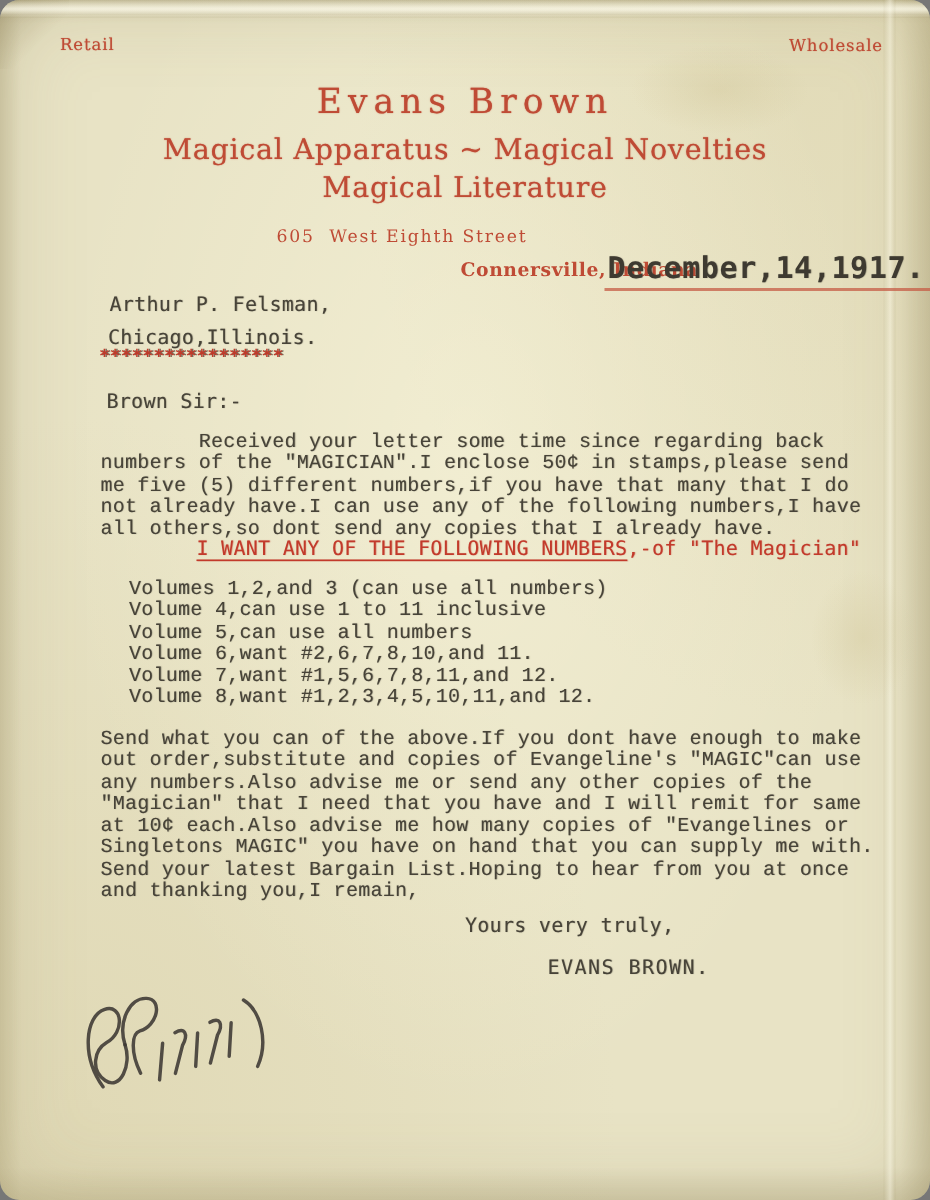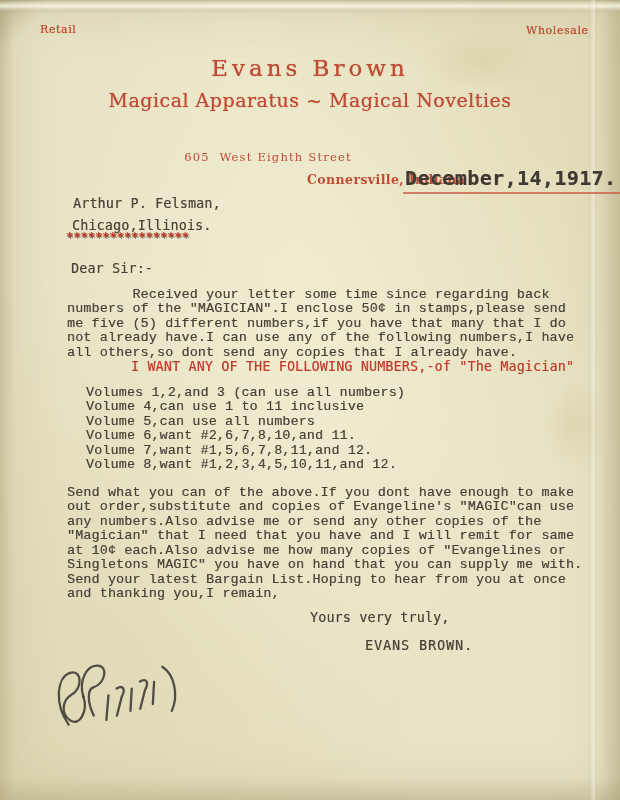--- a/index.html
+++ b/index.html
@@ -7,20 +7,21 @@
     position:relative;width:620px;height:800px;overflow:hidden;
     background-color:var(--paper,#e8e3c5);
     background-image:
       radial-gradient(ellipse at 50% 38%, rgba(255,252,228,0.40), rgba(255,252,228,0) 62%),
       radial-gradient(ellipse at 88% 8%, rgba(210,198,150,0.25), rgba(210,198,150,0) 40%),
       radial-gradient(ellipse at 8% 95%, rgba(205,193,145,0.30), rgba(205,193,145,0) 45%),
       linear-gradient(90deg, rgba(140,128,82,0.22) 0px, rgba(140,128,82,0) 14px, rgba(140,128,82,0) 600px, rgba(140,128,82,0.28) 620px),
       linear-gradient(180deg, rgba(140,128,82,0.16) 0px, rgba(140,128,82,0) 16px, rgba(140,128,82,0) 778px, rgba(140,128,82,0.22) 800px);
     box-shadow: inset 0 0 55px rgba(135,120,75,0.25);
     font-family:"DejaVu Sans Mono", monospace;
+    border-radius:13px;
   }
   .abs{position:absolute;}
   .crease{position:absolute;left:0;width:620px;pointer-events:none;}
   .crease.h1{top:381;height:12px;background:linear-gradient(180deg, rgba(125,112,65,0.10), rgba(255,253,238,0.55) 55%, rgba(125,112,65,0.09));}
   .crease.h2{top:570;height:10px;background:linear-gradient(180deg, rgba(125,112,65,0.08), rgba(255,253,238,0.45) 55%, rgba(125,112,65,0.07));}
   .crease.v1{left:589px;top:0;width:8px;height:800px;background:linear-gradient(90deg, rgba(125,112,65,0.07), rgba(255,253,238,0.40) 55%, rgba(125,112,65,0.08));}
   .corner-fold{position:absolute;left:0;top:0;width:46px;height:46px;
     background:linear-gradient(135deg, rgba(115,100,58,0.28), rgba(115,100,58,0) 60%);}
   .printed{font-family:"DejaVu Serif", serif;color:var(--red-ink,#bf4b35);}
   .corner-label{font-size:11px;letter-spacing:0.6px;text-shadow:0 0 0.7px rgba(191,75,53,0.7);}
@@ -33,21 +34,21 @@
   .cityline{left:307px;top:172px;font-size:12.5px;letter-spacing:0.4px;font-weight:bold;}
   .typed{color:var(--typed-ink,#474338);font-size:13.3px;letter-spacing:0.2px;
     text-shadow:0.4px 0.3px 0.6px rgba(71,67,56,0.5);}
   .lines{white-space:pre;line-height:14.45px;font-family:Liberation Mono, monospace;}
   .date-wrap{left:403px;top:166px;border-bottom:2px solid rgba(198,92,70,0.75);
     padding:0 26px 2px 2px;}
   .date{font-size:20px;font-weight:bold;letter-spacing:0.4px;color:#3e3a31;}
   .divider{font-size:12px;color:#c03a2a;letter-spacing:0px;
     text-shadow:1.1px 0.6px 0 rgba(85,62,50,0.75);font-weight:bold;}
   .red{color:var(--typed-red,#c23a2b);text-shadow:0.4px 0.3px 0.6px rgba(194,58,43,0.5);white-space:pre;}
-  .red .u{text-underline-offset:2.5px;}
+  .red .u{text-decoration:underline;text-underline-offset:2.5px;}
   .scrawl{left:46px;top:652px;transform:rotate(-7deg);}
   .scrawl path{stroke:#3c3833;stroke-width:2.3;fill:none;stroke-linecap:round;opacity:0.88;}
   .smudge{position:absolute;border-radius:50%;pointer-events:none;}
   .sm1{left:420px;top:30px;width:120px;height:60px;background:radial-gradient(ellipse, rgba(196,182,130,0.25), rgba(196,182,130,0) 70%);}
   .sm2{left:540px;top:380px;width:70px;height:90px;background:radial-gradient(ellipse, rgba(200,186,136,0.28), rgba(200,186,136,0) 70%);}
 </style>
 </head>
 <body>
 
 <div class="paper" style="--paper: #e8e3c5; --red-ink: #bf4b35; --typed-red: #c23a2b; --typed-ink: #474338;">
@@ -57,32 +58,33 @@
   <div class="crease h2"></div>
   <div class="crease v1"></div>
   <div class="smudge sm1"></div>
   <div class="smudge sm2"></div>
 
   <div class="abs printed corner-label" style="left:40px;top:23px;">Retail</div>
   <div class="abs printed corner-label" style="left:526px;top:24px;">Wholesale</div>
 
   <div class="abs printed company">Evans Brown</div>
   <div class="abs printed tagline t1">Magical Apparatus ~ Magical Novelties</div>
+  <div class="abs printed tagline t2">Magical Literature</div>
   <div class="abs printed street">605  West Eighth Street</div>
 
   <div class="abs printed cityline">Connersville, Indiana</div>
   <div class="abs date-wrap">
     <span class="typed date">December,14,1917.</span>
   </div>
 
   <div class="abs typed" style="left:72px;top:218px;">Chicago,Illinois.</div>
   <div class="abs typed" style="left:73px;top:196px;">Arthur P. Felsman,</div>
   <div class="abs divider" style="left:66px;top:230px;">*****************</div>
 
-  <div class="abs typed" style="left:71px;top:261px;">Dear Sir:-</div>
+  <div class="abs typed" style="left:71px;top:261px;">Brown Sir:-</div>
 
   <div class="abs typed lines" style="left:67px;top:288px;">        Received your letter some time since regarding back
 numbers of the "MAGICIAN".I enclose 50¢ in stamps,please send
 me five (5) different numbers,if you have that many that I do
 not already have.I can use any of the following numbers,I have
 all others,so dont send any copies that I already have.</div>
 
   <div class="abs typed red" style="left:131px;top:359px;"><span class="u">I WANT ANY OF THE FOLLOWING NUMBERS</span><span>,-of "The Magician"</span></div>
 
   <div class="abs typed lines" style="left:86px;top:386px;">Volumes 1,2,and 3 (can use all numbers)

